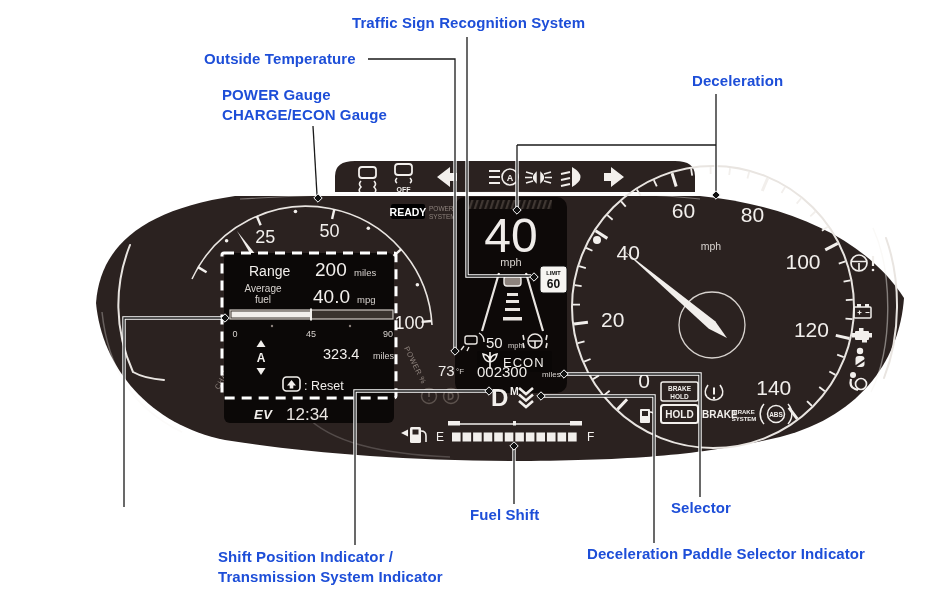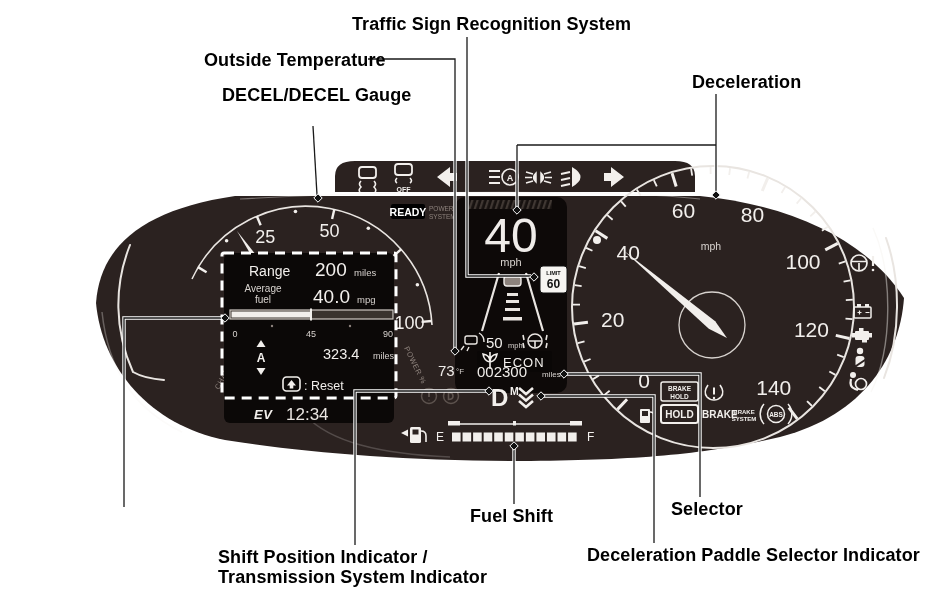--- a/index.html
+++ b/index.html
@@ -1,19 +1,19 @@
 <!DOCTYPE html>
 <html><head>
 <meta charset="utf-8">
 <style>
   html,body{margin:0;padding:0;background:#fff;}
   #stage{position:relative;width:938px;height:596px;background:#fff;overflow:hidden;
          font-family:"Liberation Sans",sans-serif;}
   #clusterSvg{position:absolute;left:0;top:0;}
-  .callout{position:absolute;color:#000000;font-weight:700;font-size:18px;
+  .callout{position:absolute;color:#1d4ed8;font-weight:700;font-size:15px;
            letter-spacing:.1px;white-space:nowrap;}
   .callout.two{line-height:20px;}
   svg text{font-family:"Liberation Sans",sans-serif;}
 </style>
 </head>
 <body>
 
 <div id="stage">
 
 <svg id="clusterSvg" width="938" height="596" viewBox="0 0 938 596">
@@ -374,21 +374,22 @@
       <path d="M541,396 m0,-4.2 l4.2,4.2 l-4.2,4.2 l-4.2,-4.2 z"></path>
       <path d="M564,374 m0,-4.2 l4.2,4.2 l-4.2,4.2 l-4.2,-4.2 z"></path>
       <path d="M514,446 m0,-4.2 l4.2,4.2 l-4.2,4.2 l-4.2,-4.2 z"></path>
     </g>
   </g>
 </svg>
 
 <div class="callout" style="left:352px;top:14px">Traffic Sign Recognition System</div>
 <div class="callout" style="left:204px;top:50px">Outside Temperature</div>
 <div class="callout two" style="left:222px;top:85px">
-  <div>DECEL/DECEL Gauge</div>
+  <div>POWER Gauge</div>
+  <div>CHARGE/ECON Gauge</div>
 </div>
 <div class="callout" style="left:692px;top:72px">Deceleration</div>
 <div class="callout" style="left:470px;top:506px">Fuel Shift</div>
 <div class="callout" style="left:671px;top:499px">Selector</div>
 <div class="callout" style="left:587px;top:545px">Deceleration Paddle Selector Indicator</div>
 <div class="callout two" style="left:218px;top:547px">
   <div>Shift Position Indicator /</div>
   <div>Transmission System Indicator</div>
 </div>
 

